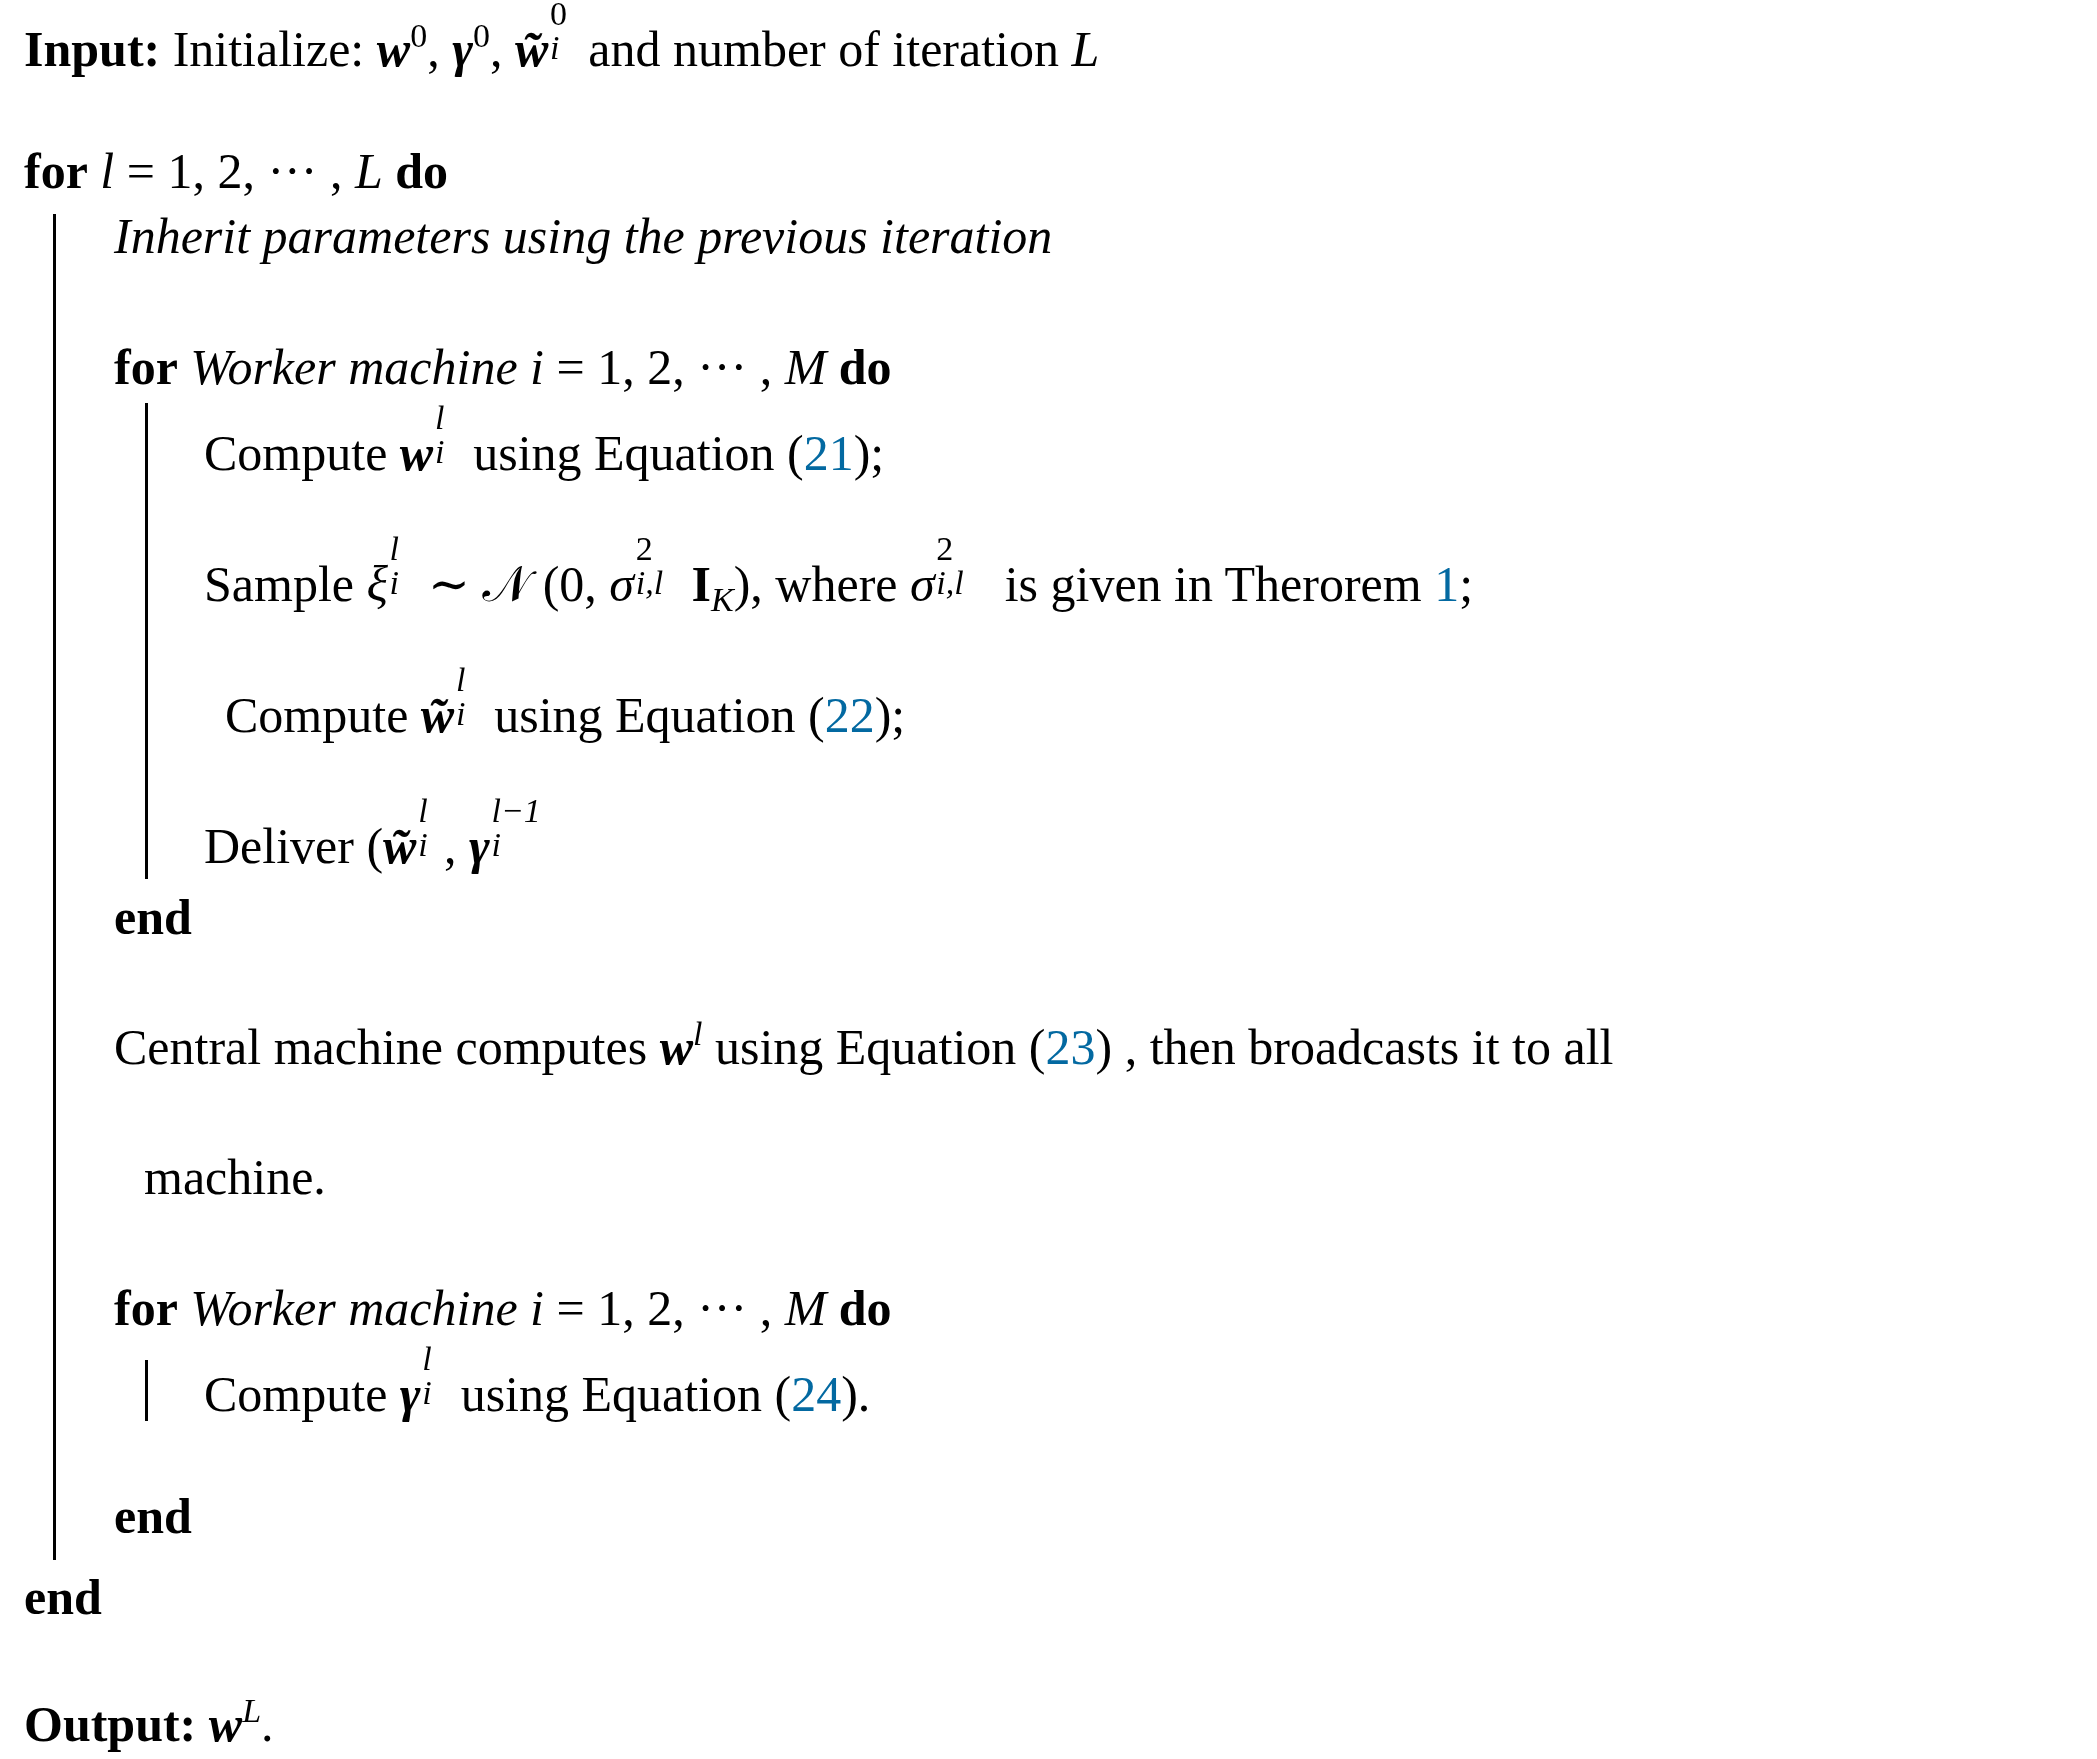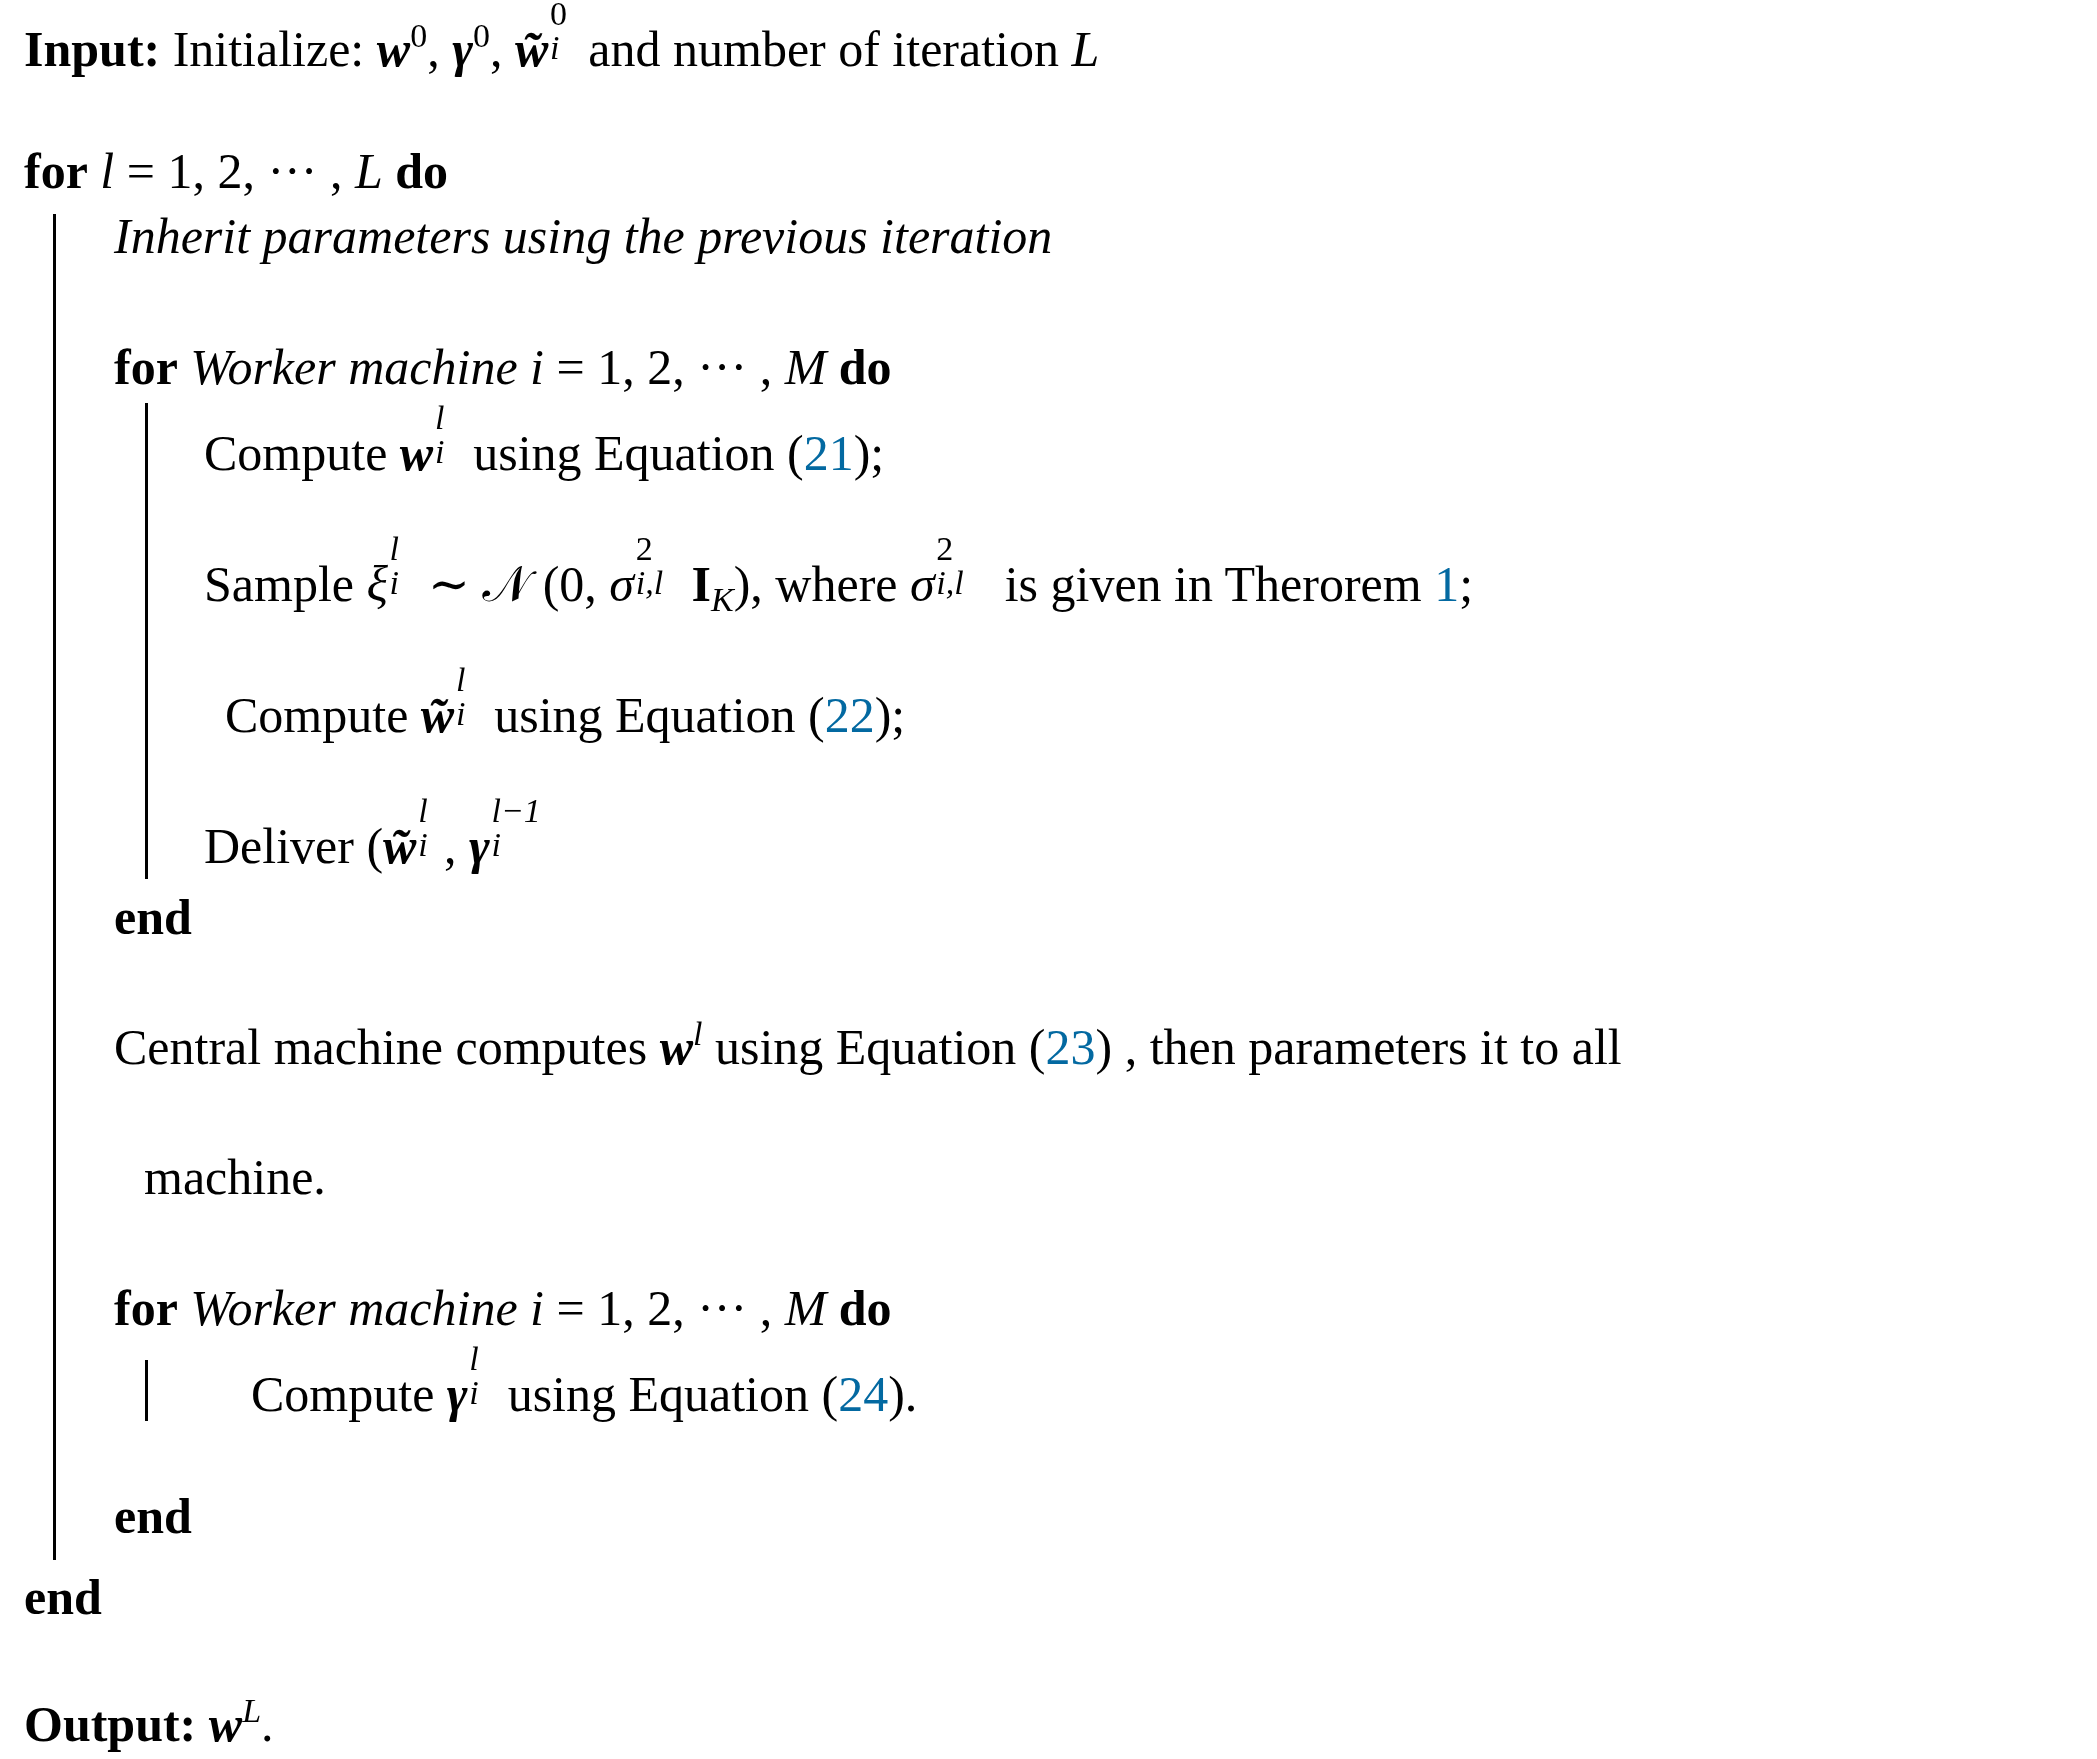--- a/index.html
+++ b/index.html
@@ -62,33 +62,33 @@
   <span>Compute </span><span class="bi">w̃</span><span class="supsub"><span class="s1">l</span><span class="s2">i</span></span><span> using Equation (</span><span class="ref">22</span><span>);</span>
 </div>
 
 <div class="line" style="left:204px;top:813px;">
   <span>Deliver (</span><span class="bi">w̃</span><span class="supsub"><span class="s1">l</span><span class="s2">i</span></span><span>, </span><span class="bi">γ</span><span class="supsub wide"><span class="s1">l−1</span><span class="s2">i</span></span>
 </div>
 
 <div class="line b" style="left:114px;top:892px;">end</div>
 
 <div class="line" style="left:114px;top:1022px;">
-  <span>Central machine computes </span><span class="bi">w</span><sup class="i">l</sup><span> using Equation (</span><span class="ref">23</span><span>) , then parameters it to all</span>
+  <span>Central machine computes </span><span class="bi">w</span><sup class="i">l</sup><span> using Equation (</span><span class="ref">23</span><span>) , then broadcasts it to all</span>
 </div>
 <div class="line" style="left:144px;top:1152px;">machine.</div>
 
 <div class="line" style="left:114px;top:1283px;">
   <span class="b">for</span>
   <span class="i">Worker machine i</span><span> = 1, 2, ··· , </span><span class="i">M</span>
   <span class="b">do</span>
 </div>
 
 <div class="vbar" style="left:145px;top:1360px;height:61px;"></div>
 
-<div class="line" style="left:204px;top:1361px;margin-left:47px;">
+<div class="line" style="left:204px;top:1361px;">
   <span>Compute </span><span class="bi">γ</span><span class="supsub"><span class="s1">l</span><span class="s2">i</span></span><span> using Equation (</span><span class="ref">24</span><span>).</span>
 </div>
 
 <div class="line b" style="left:114px;top:1491px;">end</div>
 
 <div class="line b" style="left:24px;top:1572px;">end</div>
 
 <div class="line" style="left:24px;top:1699px;">
   <span class="b">Output:</span>
   <span class="bi">w</span><sup class="i">L</sup><span>.</span>

